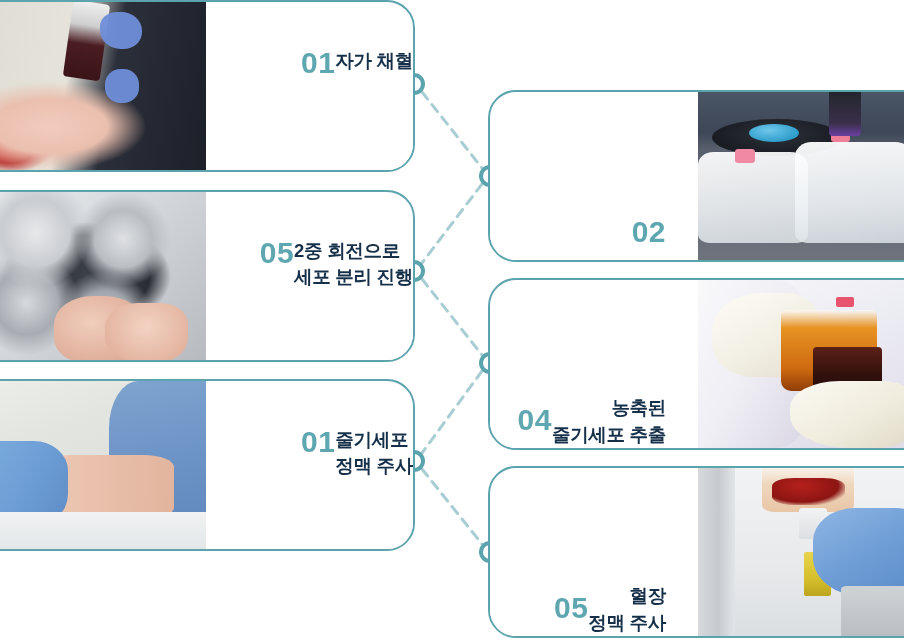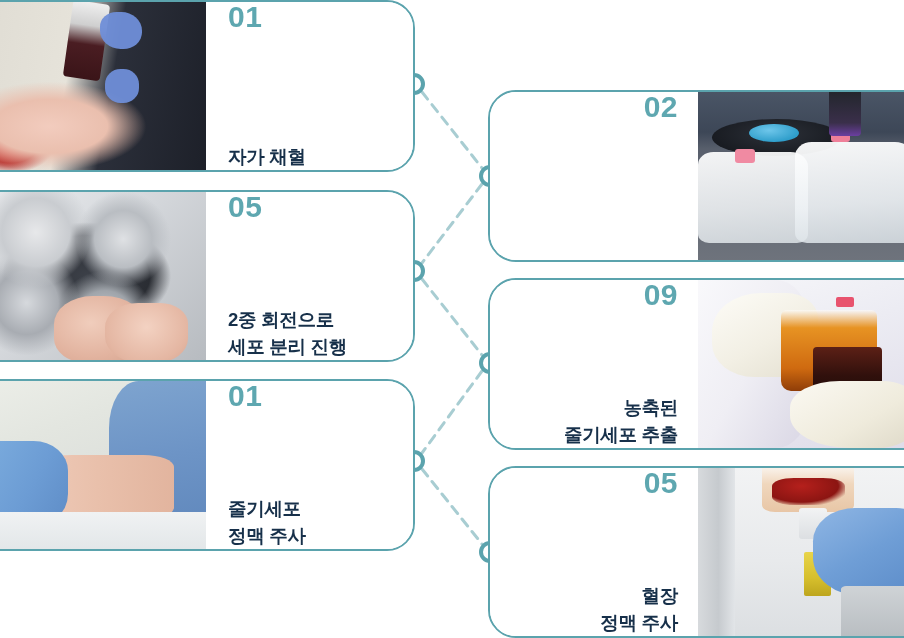--- a/index.html
+++ b/index.html
@@ -24,25 +24,26 @@
     display:flex;
   }
   .card.left  { flex-direction:row; }
   .card.right { flex-direction:row; }
 
   .photo { position:relative; overflow:hidden; flex:0 0 auto; }
   .photo .ph { position:absolute; inset:0; }
 
   .txt {
     flex:1 1 auto;
-    display:flex; flex-direction:column; justify-content:space-between;
+    display:flex; flex-direction:row; justify-content:flex-end;
     background:#ffffff;
+    margin-top:46px;
   }
   .card.left  .txt { padding-left:22px;  align-items:flex-start; text-align:left; }
-  .card.right .txt { padding-right:20px; align-items:flex-end;  text-align:right; }
+  .card.right .txt { padding-right:32px; align-items:flex-end;  text-align:right; }
 
   .num {
     font-size:30px; font-weight:bold; color:#5ea7b0;
     letter-spacing:0.5px; line-height:1; margin-bottom:13px;
   }
   .lbl {
     font-size:18.5px; font-weight:bold; color:#17304a;
     line-height:1.42; white-space:pre-line; letter-spacing:-0.3px;
   }
 
@@ -208,21 +209,21 @@
     </div>
     <div class="txt">
       <div class="num">05</div>
       <div class="lbl">2중 회전으로
 세포 분리 진행</div>
     </div>
   </div>
 
   <div class="card right" style="left:488px; top:278px; width:442px; height:172px;">
     <div class="txt">
-      <div class="num">09</div>
+      <div class="num">04</div>
       <div class="lbl">농축된
 줄기세포 추출</div>
     </div>
     <div class="photo" style="width:230px;">
       <div class="ph p4"></div>
         <div class="p4a"></div>
         <div class="p4b"></div>
       <div class="p4c"></div>
         <div class="p4d"></div>
         <div class="p4e"></div>

